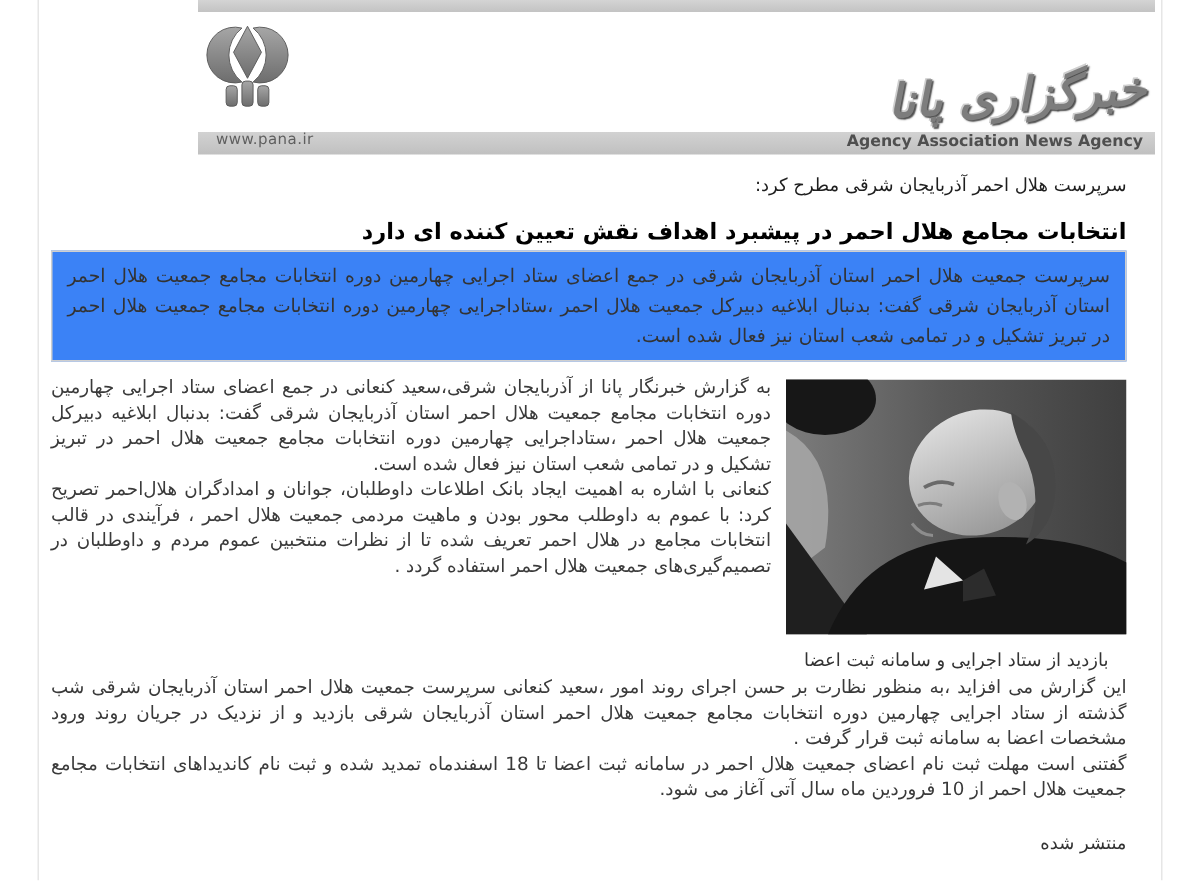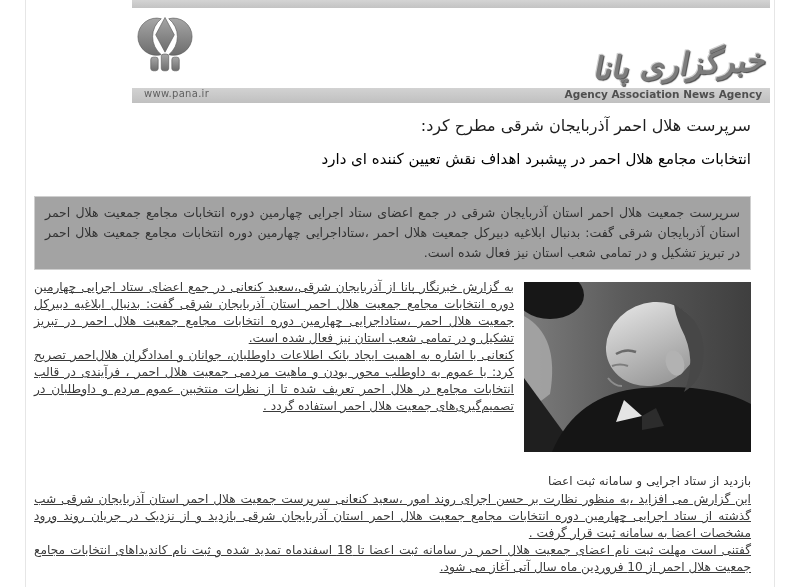--- a/index.html
+++ b/index.html
@@ -26,32 +26,32 @@
   }
   .banner-bottombar{
     height:15px;background:linear-gradient(#d2d2d2,#c0c0c0);
     display:flex;justify-content:space-between;align-items:flex-start;
     padding:0 8px 0 12px;box-sizing:border-box;
   }
   .site-url{font-size:10px;color:#5f5f5f;letter-spacing:.3px;}
   .agency-en{font-size:10.5px;color:#4f4f4f;font-weight:bold;}
   
   .content{padding:0 23px 0 8px;}
-  .kicker{direction:rtl;text-align:right;margin-top:13px;font-size:16px;color:#1e1e1e;}
-  .headline{direction:rtl;text-align:right;margin-top:15px;font-size:15px;font-weight:normal;color:#000;}
+  .kicker{direction:rtl;text-align:right;margin-top:13px;font-size:12px;color:#1e1e1e;}
+  .headline{direction:rtl;text-align:right;margin-top:15px;font-size:15px;font-weight:bold;color:#000;}
   .lead-box{
-    direction:rtl;margin-top:28px;border:1px solid #cfcfcf;background:#a3a3a3;
+    direction:rtl;margin-top:4px;border:1px solid #cfcfcf;background:#3b82f6;
     padding:6px 10px;font-size:12.5px;line-height:20px;color:#333;
     text-align:justify;
   }
   .article{direction:rtl;margin-top:9px;font-size:12.2px;line-height:17px;color:#3a3a3a;}
-  .article p{margin:0;text-align:justify;text-decoration:underline;}
+  .article p{margin:0;text-align:justify;}
   .article p.clear{clear:both;margin-top:5px;}
   .figure{float:right;width:227px;margin-right:0;margin-left:10px;margin-top:3px;margin-bottom:2px;}
-  .figure .caption{direction:rtl;text-align:right;font-size:12px;color:#333;margin-top:17px;line-height:15px;}
+  .figure .caption{direction:rtl;text-align:center;font-size:12px;color:#333;margin-top:5px;line-height:15px;}
   .published{direction:rtl;text-align:right;margin-top:20px;font-size:12px;color:#333;}
 </style>
 </head>
 <body>
 
 <div class="page">
 
   <div class="banner">
     <div class="banner-topbar"></div>
     <div class="banner-main">

